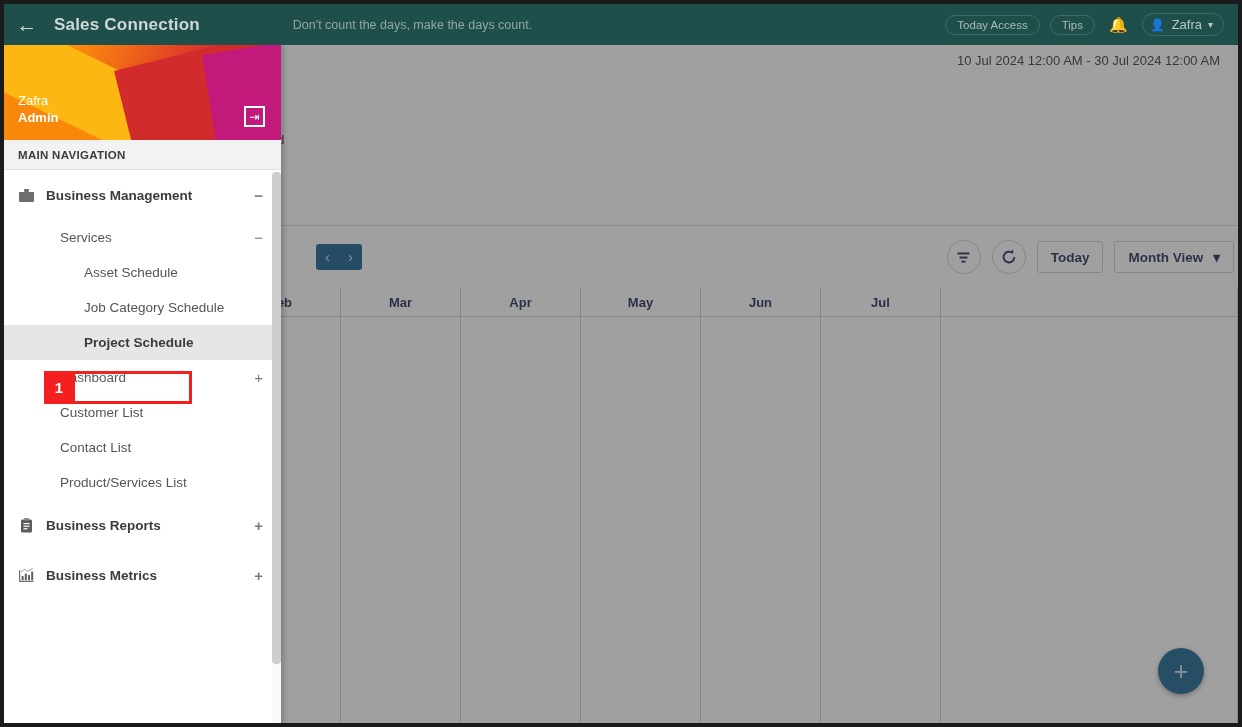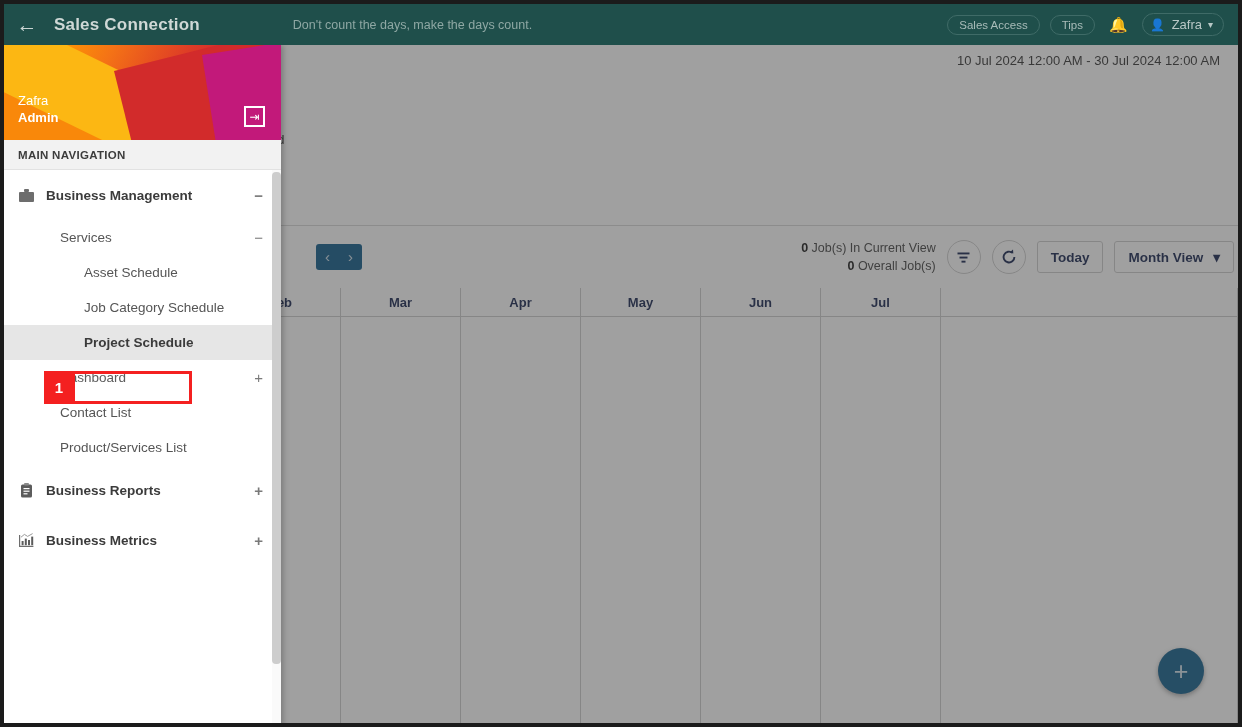--- a/index.html
+++ b/index.html
@@ -251,21 +251,21 @@
 </head>
 <body>
 
 <div id="app">
 
   <div id="topbar">
     <div class="back-arrow">←</div>
     <div class="app-title">Sales Connection</div>
     <div class="tagline">Don't count the days, make the days count.</div>
     <div class="topright">
-      <div class="pill">Sales Access</div>
+      <div class="pill">Today Access</div>
       <div class="pill">Tips</div>
       <div class="bell">🔔</div>
       <div class="userchip">
         <span class="user-ico">👤</span>
         <span class="uname">Zafra</span>
         <span class="caret">▾</span>
       </div>
     </div>
   </div>
 
@@ -273,26 +273,20 @@
 
     <div id="daterange">10 Jul 2024 12:00 AM - 30 Jul 2024 12:00 AM</div>
     <div id="started-text">tarted</div>
 
     <div id="toolbar">
       <div id="navarrows">
         <span>‹</span>
         <span>›</span>
       </div>
       <div class="tb-right">
-        <div class="jobcounts">
-          <div><b>0</b>
-               <span>Job(s) In Current View</span></div>
-          <div><b>0</b>
-               <span>Overall Job(s)</span></div>
-        </div>
         <div class="circbtn">
           <svg width="17" height="17" viewBox="0 0 17 17" aria-hidden="true">
             <rect x="2.5" y="3.5" width="12" height="1.9" fill="#1f2d56"></rect>
             <rect x="4.5" y="7.6" width="8" height="1.9" fill="#1f2d56"></rect>
             <rect x="6.5" y="11.7" width="4" height="1.9" fill="#1f2d56"></rect>
           </svg>
         </div>
         <div class="circbtn">
           <svg width="18" height="18" viewBox="0 0 18 18" aria-hidden="true">
             <path d="M14.4 9a5.4 5.4 0 1 1-1.9-4.1" fill="none" stroke="#1f2d56" stroke-width="1.9"></path>
@@ -376,20 +370,23 @@
           </div>
           <div class="nav-item lvl2">
             <span class="lbl">Job Category Schedule</span>
           </div>
           <div class="nav-item lvl2 active">
             <span class="lbl">Project Schedule</span>
           </div>
           <div class="nav-item lvl1">
             <span class="lbl">Dashboard</span>
             <span class="tog">+</span>
+          </div>
+          <div class="nav-item lvl1">
+            <span class="lbl">Customer List</span>
           </div>
           <div class="nav-item lvl1">
             <span class="lbl">Contact List</span>
           </div>
           <div class="nav-item lvl1">
             <span class="lbl">Product/Services List</span>
           </div>
           <div class="nav-item lvl0">
             <span class="ico">
               <svg width="17" height="17" viewBox="0 0 17 17">

